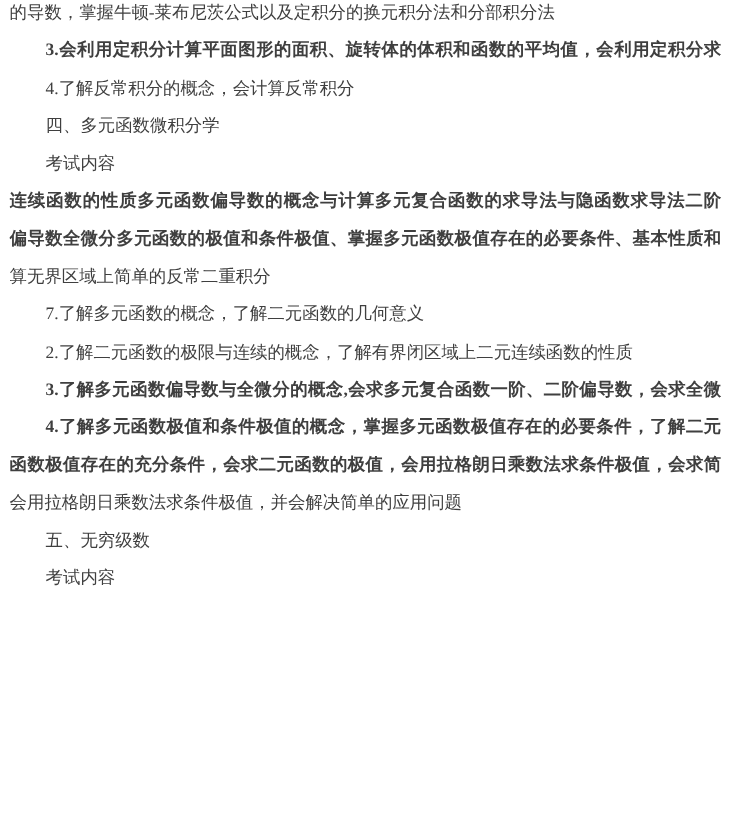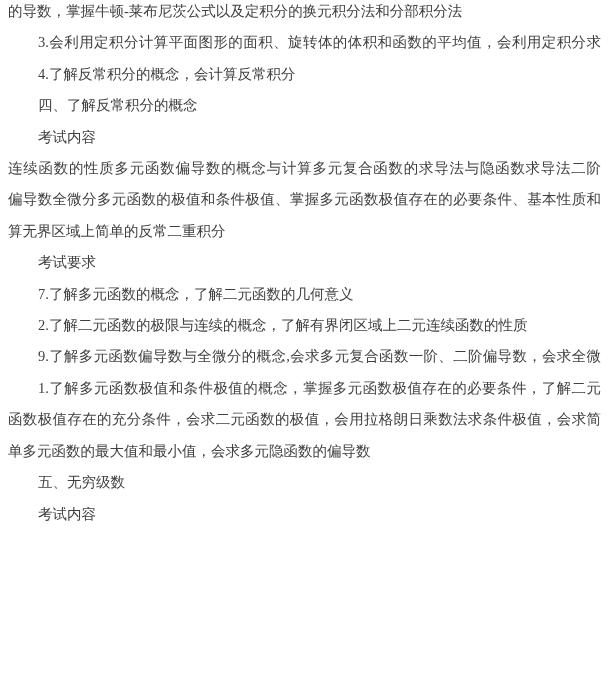--- a/index.html
+++ b/index.html
@@ -26,40 +26,40 @@
     .line {
       height: 31.41px;
       overflow: hidden;
       white-space: nowrap;
     }
     
     .line.fill {
       white-space: normal;
       text-align: justify;
       text-align-last: justify;
+      font-weight: bold;
     }
     
     .line.ind {
       padding-left: 30px;
     }
   </style>
 </head>
 <body style="background: rgb(255, 255, 255);">
 
 <div class="page" style="color: rgb(63, 63, 63);">
   <div class="line">的导数，掌握牛顿-莱布尼茨公式以及定积分的换元积分法和分部积分法</div>
   <div class="line ind fill">3.会利用定积分计算平面图形的面积、旋转体的体积和函数的平均值，会利用定积分求</div>
   <div class="line ind">4.了解反常积分的概念，会计算反常积分</div>
-  <div class="line ind">四、了解反常积分的概念</div>
+  <div class="line ind">四、多元函数微积分学</div>
   <div class="line ind">考试内容</div>
   <div class="line fill">连续函数的性质多元函数偏导数的概念与计算多元复合函数的求导法与隐函数求导法二阶</div>
   <div class="line fill">偏导数全微分多元函数的极值和条件极值、掌握多元函数极值存在的必要条件、基本性质和计</div>
   <div class="line">算无界区域上简单的反常二重积分</div>
-  <div class="line ind">考试要求</div>
   <div class="line ind">7.了解多元函数的概念，了解二元函数的几何意义</div>
   <div class="line ind">2.了解二元函数的极限与连续的概念，了解有界闭区域上二元连续函数的性质</div>
-  <div class="line ind fill">9.了解多元函数偏导数与全微分的概念,会求多元复合函数一阶、二阶偏导数，会求全微</div>
-  <div class="line ind fill">1.了解多元函数极值和条件极值的概念，掌握多元函数极值存在的必要条件，了解二元</div>
+  <div class="line ind fill">3.了解多元函数偏导数与全微分的概念,会求多元复合函数一阶、二阶偏导数，会求全微</div>
+  <div class="line ind fill">4.了解多元函数极值和条件极值的概念，掌握多元函数极值存在的必要条件，了解二元</div>
   <div class="line fill">函数极值存在的充分条件，会求二元函数的极值，会用拉格朗日乘数法求条件极值，会求简</div>
-  <div class="line">单多元函数的最大值和最小值，会求多元隐函数的偏导数</div>
+  <div class="line">会用拉格朗日乘数法求条件极值，并会解决简单的应用问题</div>
   <div class="line ind">五、无穷级数</div>
   <div class="line ind">考试内容</div>
 </div>
 
 </body></html>

